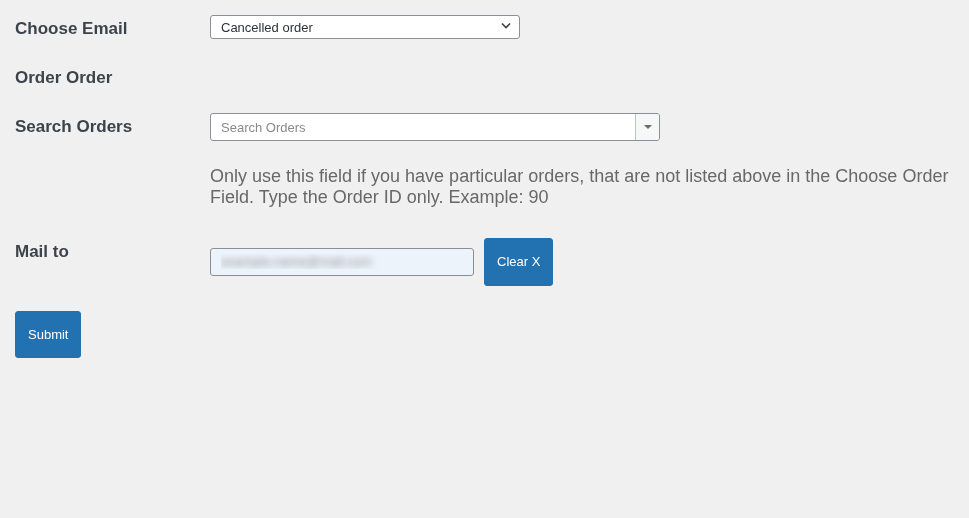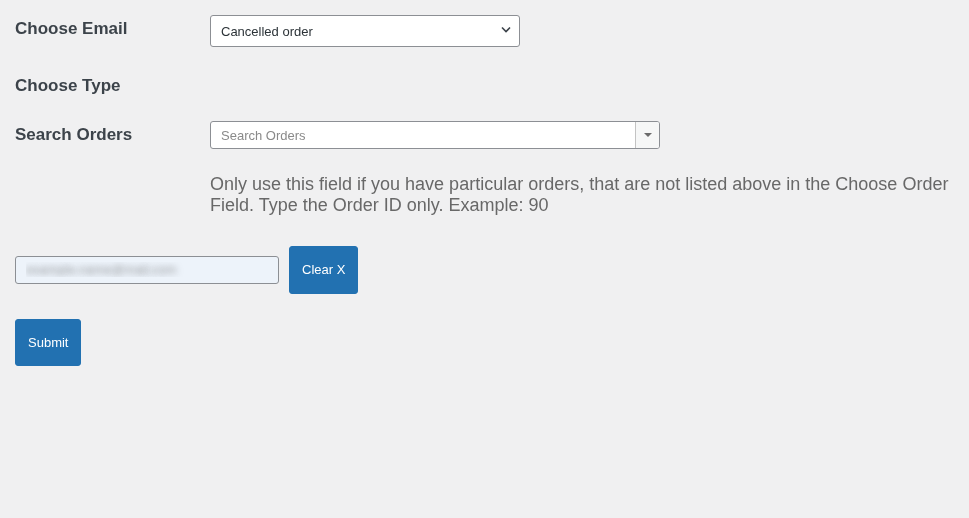--- a/index.html
+++ b/index.html
@@ -33,21 +33,21 @@
     }
     .form-controls {
       flex: 1;
     }
     .select-wrap {
       position: relative;
       width: 310px;
     }
     select {
       width: 100%;
-      height: 32px;
+      height: 24px;
       padding: 2px 28px 2px 10px;
       border: 1px solid #8c8f94;
       border-radius: 3px;
       background: #ffffff;
       font-size: 13px;
       color: #2c3338;
       appearance: none;
       -webkit-appearance: none;
       -moz-appearance: none;
       cursor: pointer;
@@ -139,21 +139,21 @@
       <span class="select-caret">
         <svg width="12" height="12" viewBox="0 0 12 12">
             <path d="M2 4 L6 8 L10 4" fill="none" stroke="#3c434a" stroke-width="1.6"></path>
           </svg>
       </span>
     </div>
   </div>
 </div>
 
 <div class="form-row">
-  <div class="form-label">Choose Type</div>
+  <div class="form-label">Order Order</div>
 </div>
 
 <div class="form-row with-hint">
   <div class="form-label">Search Orders</div>
   <div class="form-controls">
     <div class="select2-style">
       <div class="select2-placeholder">Search Orders</div>
       <div class="select2-arrow">
         <svg width="8" height="8" viewBox="0 0 8 8">
             <path d="M0 2 L4 6 L8 2 Z" fill="#6b6b6b"></path>
@@ -161,20 +161,21 @@
       </div>
     </div>
   </div>
 </div>
 
 <div class="hint-row">
   <div class="hint">Only use this field if you have particular orders, that are not listed above in the Choose Order Field. Type the Order ID only. Example: 90</div>
 </div>
 
 <div class="form-row">
+  <div class="form-label">Mail to</div>
   <div class="form-controls">
     <div class="mail-wrap">
       <input type="text" class="mail-input" value="example.name@mail.com" style="">
       <button class="btn">Clear X</button>
     </div>
   </div>
 </div>
 
 <div class="submit-row">
   <button class="btn">Submit</button>

